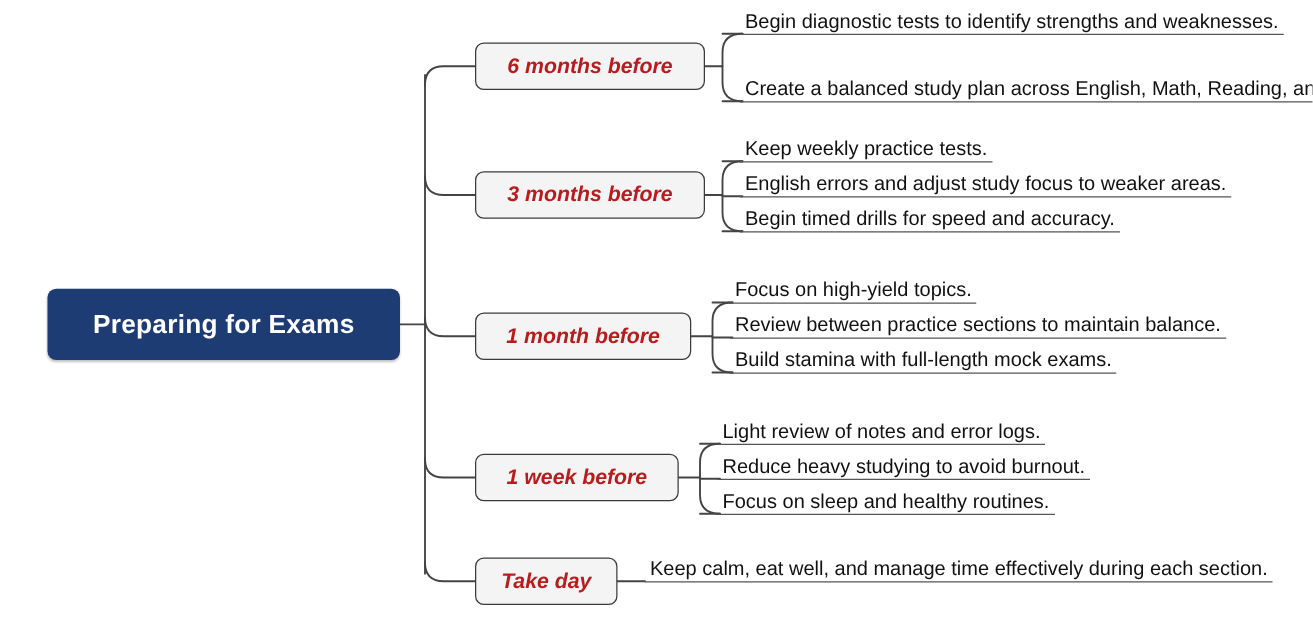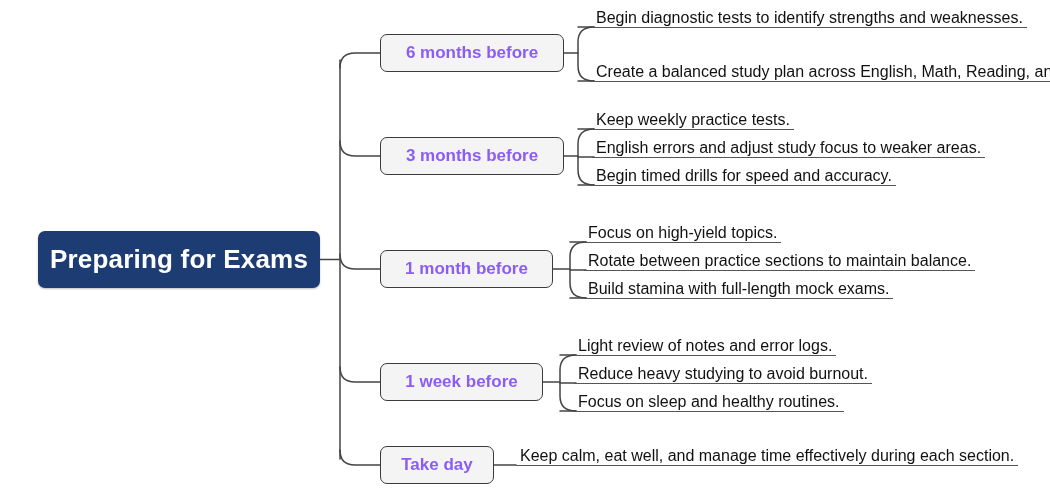--- a/index.html
+++ b/index.html
@@ -38,43 +38,44 @@
     background: #1e3c74;
     border-radius: 7px;
     display: flex;
     align-items: center;
     justify-content: center;
     box-sizing: border-box;
     box-shadow: 0 1px 2px rgba(0,0,0,0.25);
   }
   .root-label {
     color: #ffffff;
-    font-size: 26px;
+    font-size: 21px;
     font-weight: bold;
     letter-spacing: 0.2px;
     white-space: nowrap;
   }
 
   
   .branch-node {
     position: absolute;
     background: #f4f4f4;
     border: 1.6px solid #3b3b3b;
     border-radius: 7px;
     display: flex;
     align-items: center;
     justify-content: center;
     box-sizing: border-box;
     height: 38px;
   }
   .branch-label {
-    color: #8b5cf6;
+    color: #b91c1c;
     font-size: 17px;
     font-weight: bold;
     white-space: nowrap;
+    font-style: italic;
   }
 
   
   .leaf {
     position: absolute;
     box-sizing: border-box;
     border-bottom: 1.4px solid #555555;
     padding: 0 4px 1px 4px;
     white-space: nowrap;
     display: flex;
@@ -159,21 +160,21 @@
     <span class="leaf-label">Begin timed drills for speed and accuracy.</span>
   </div>
 
   <div class="branch-node" style="left:380px; top:250px; width:173px;">
     <span class="branch-label">1 month before</span>
   </div>
   <div class="leaf" style="left:584px; top:225px; height:18px;">
     <span class="leaf-label">Focus on high-yield topics.</span>
   </div>
   <div class="leaf" style="left:584px; top:253px; height:18px;">
-    <span class="leaf-label">Rotate between practice sections to maintain balance.</span>
+    <span class="leaf-label">Review between practice sections to maintain balance.</span>
   </div>
   <div class="leaf" style="left:584px; top:281px; height:18px;">
     <span class="leaf-label">Build stamina with full-length mock exams.</span>
   </div>
 
   <div class="branch-node" style="left:380px; top:363px; width:163px;">
     <span class="branch-label">1 week before</span>
   </div>
   <div class="leaf" style="left:574px; top:338px; height:18px;">
     <span class="leaf-label">Light review of notes and error logs.</span>

